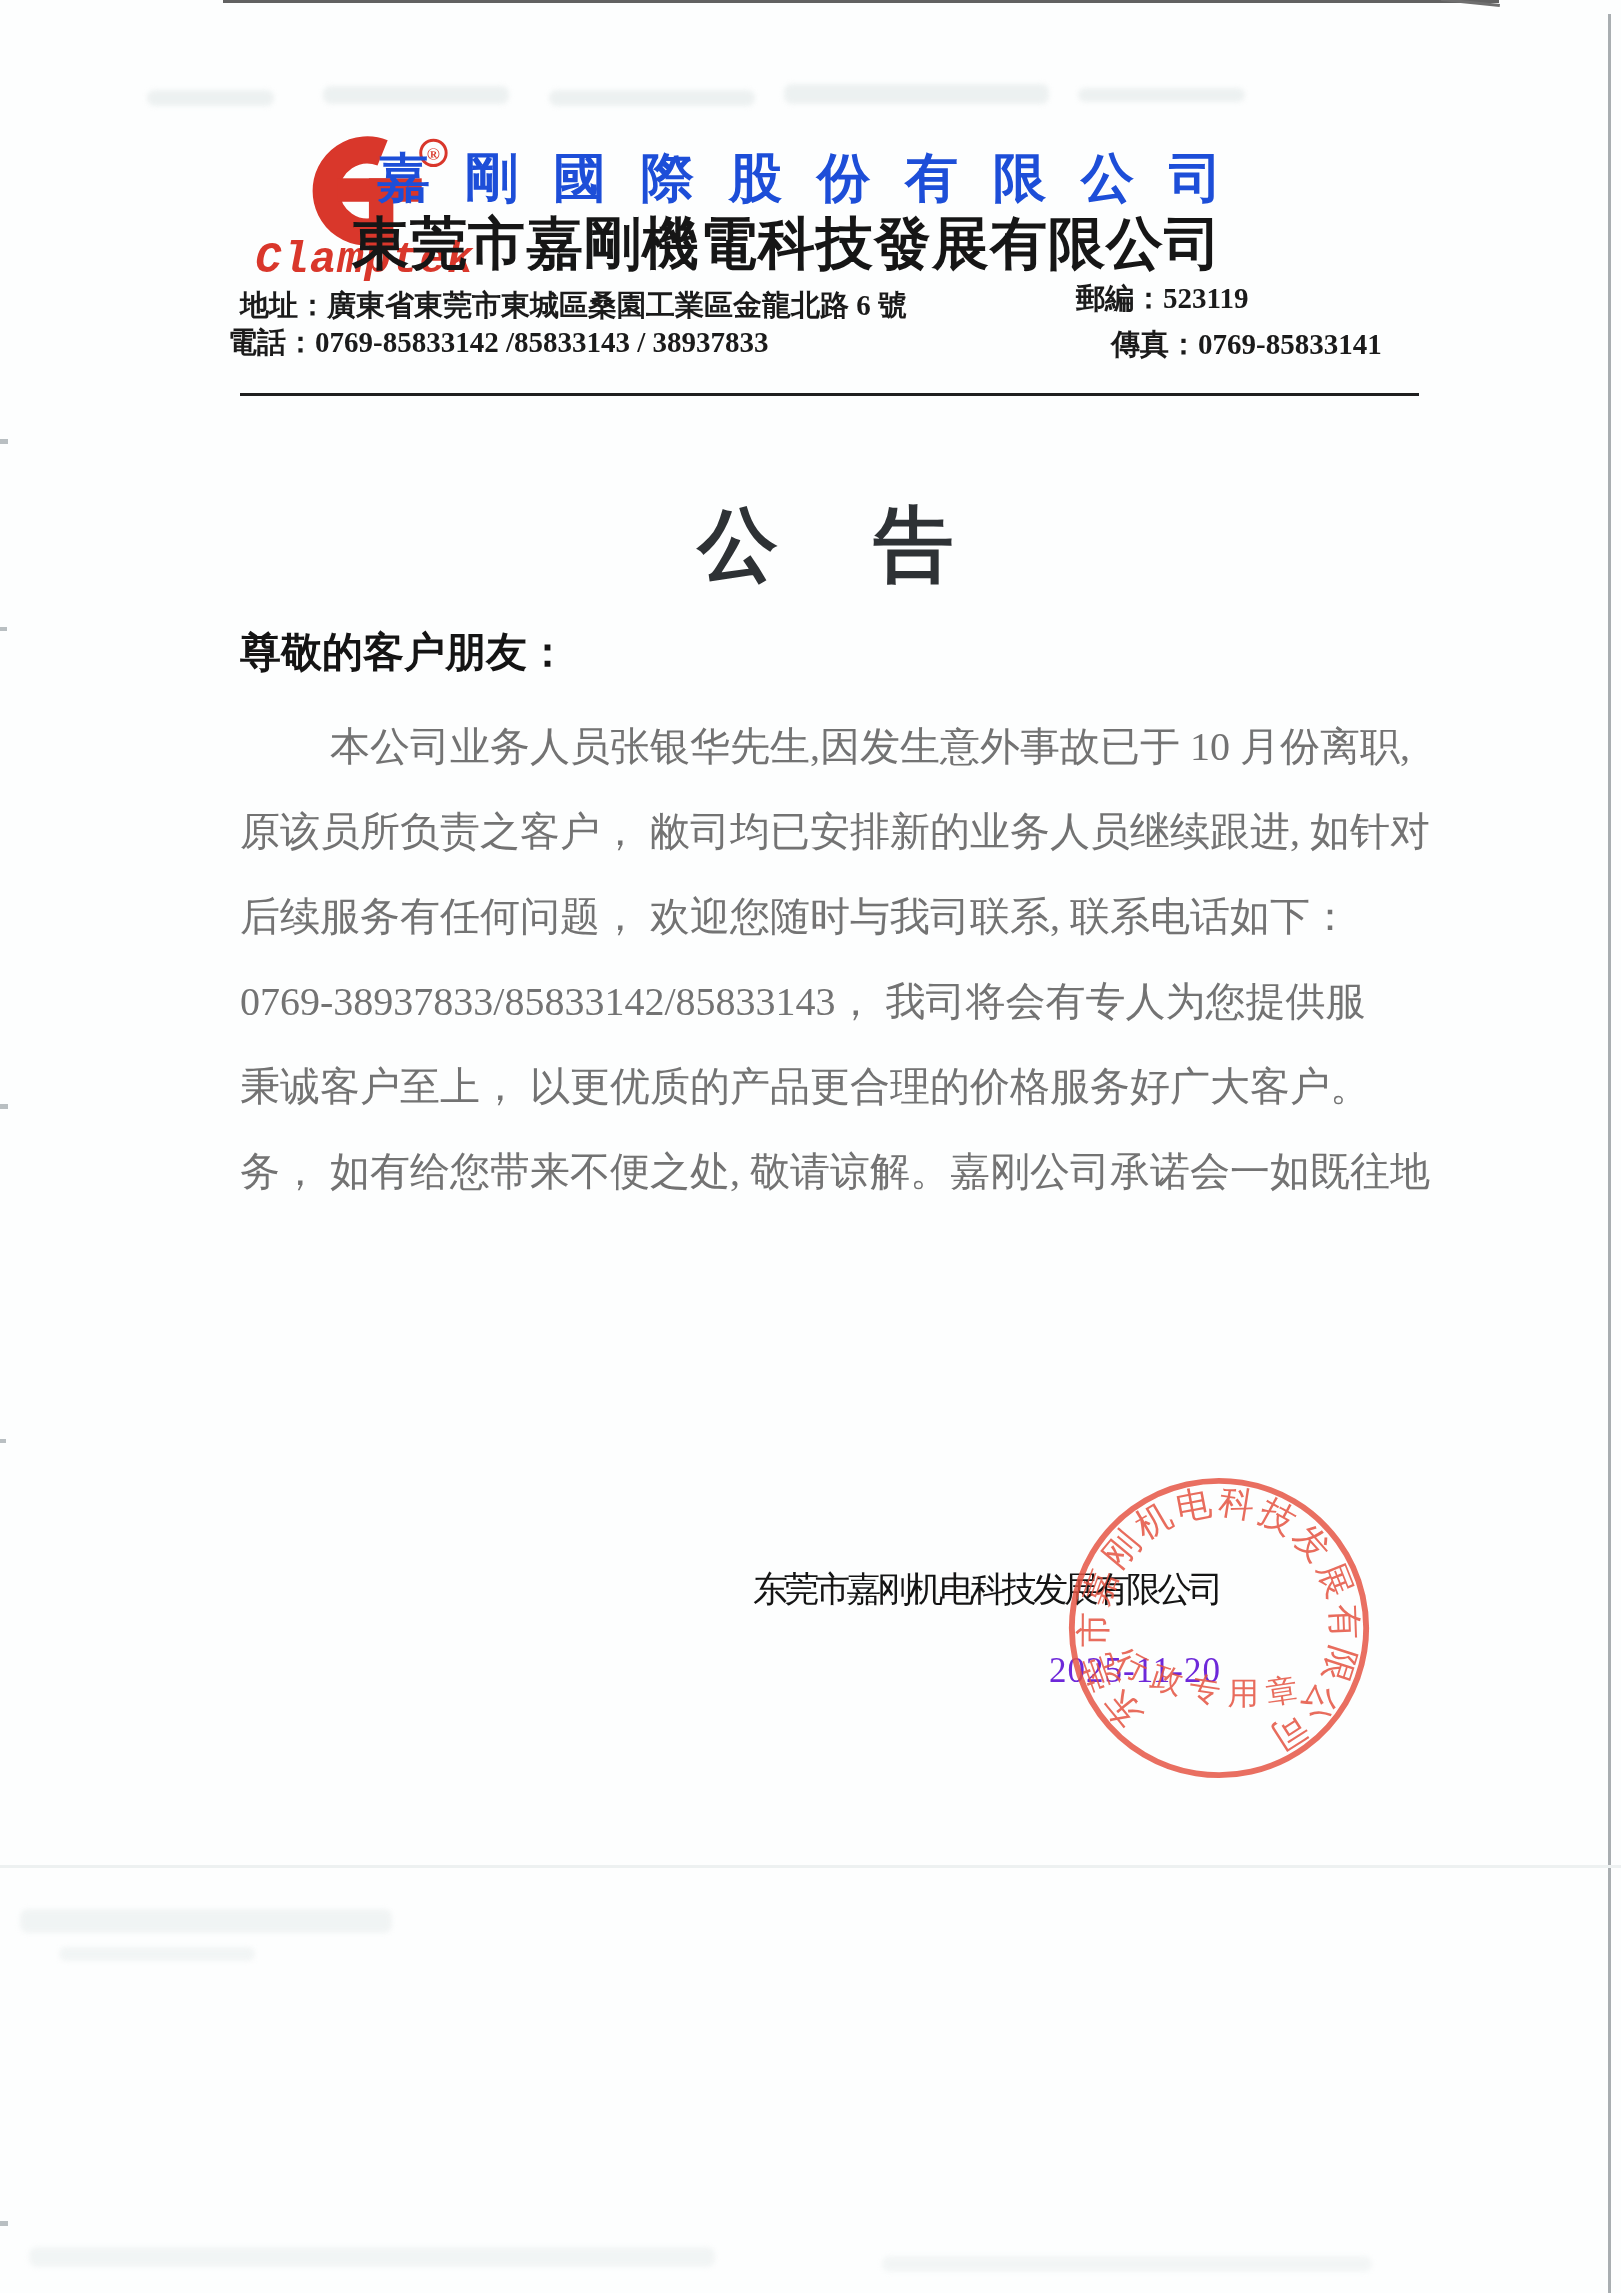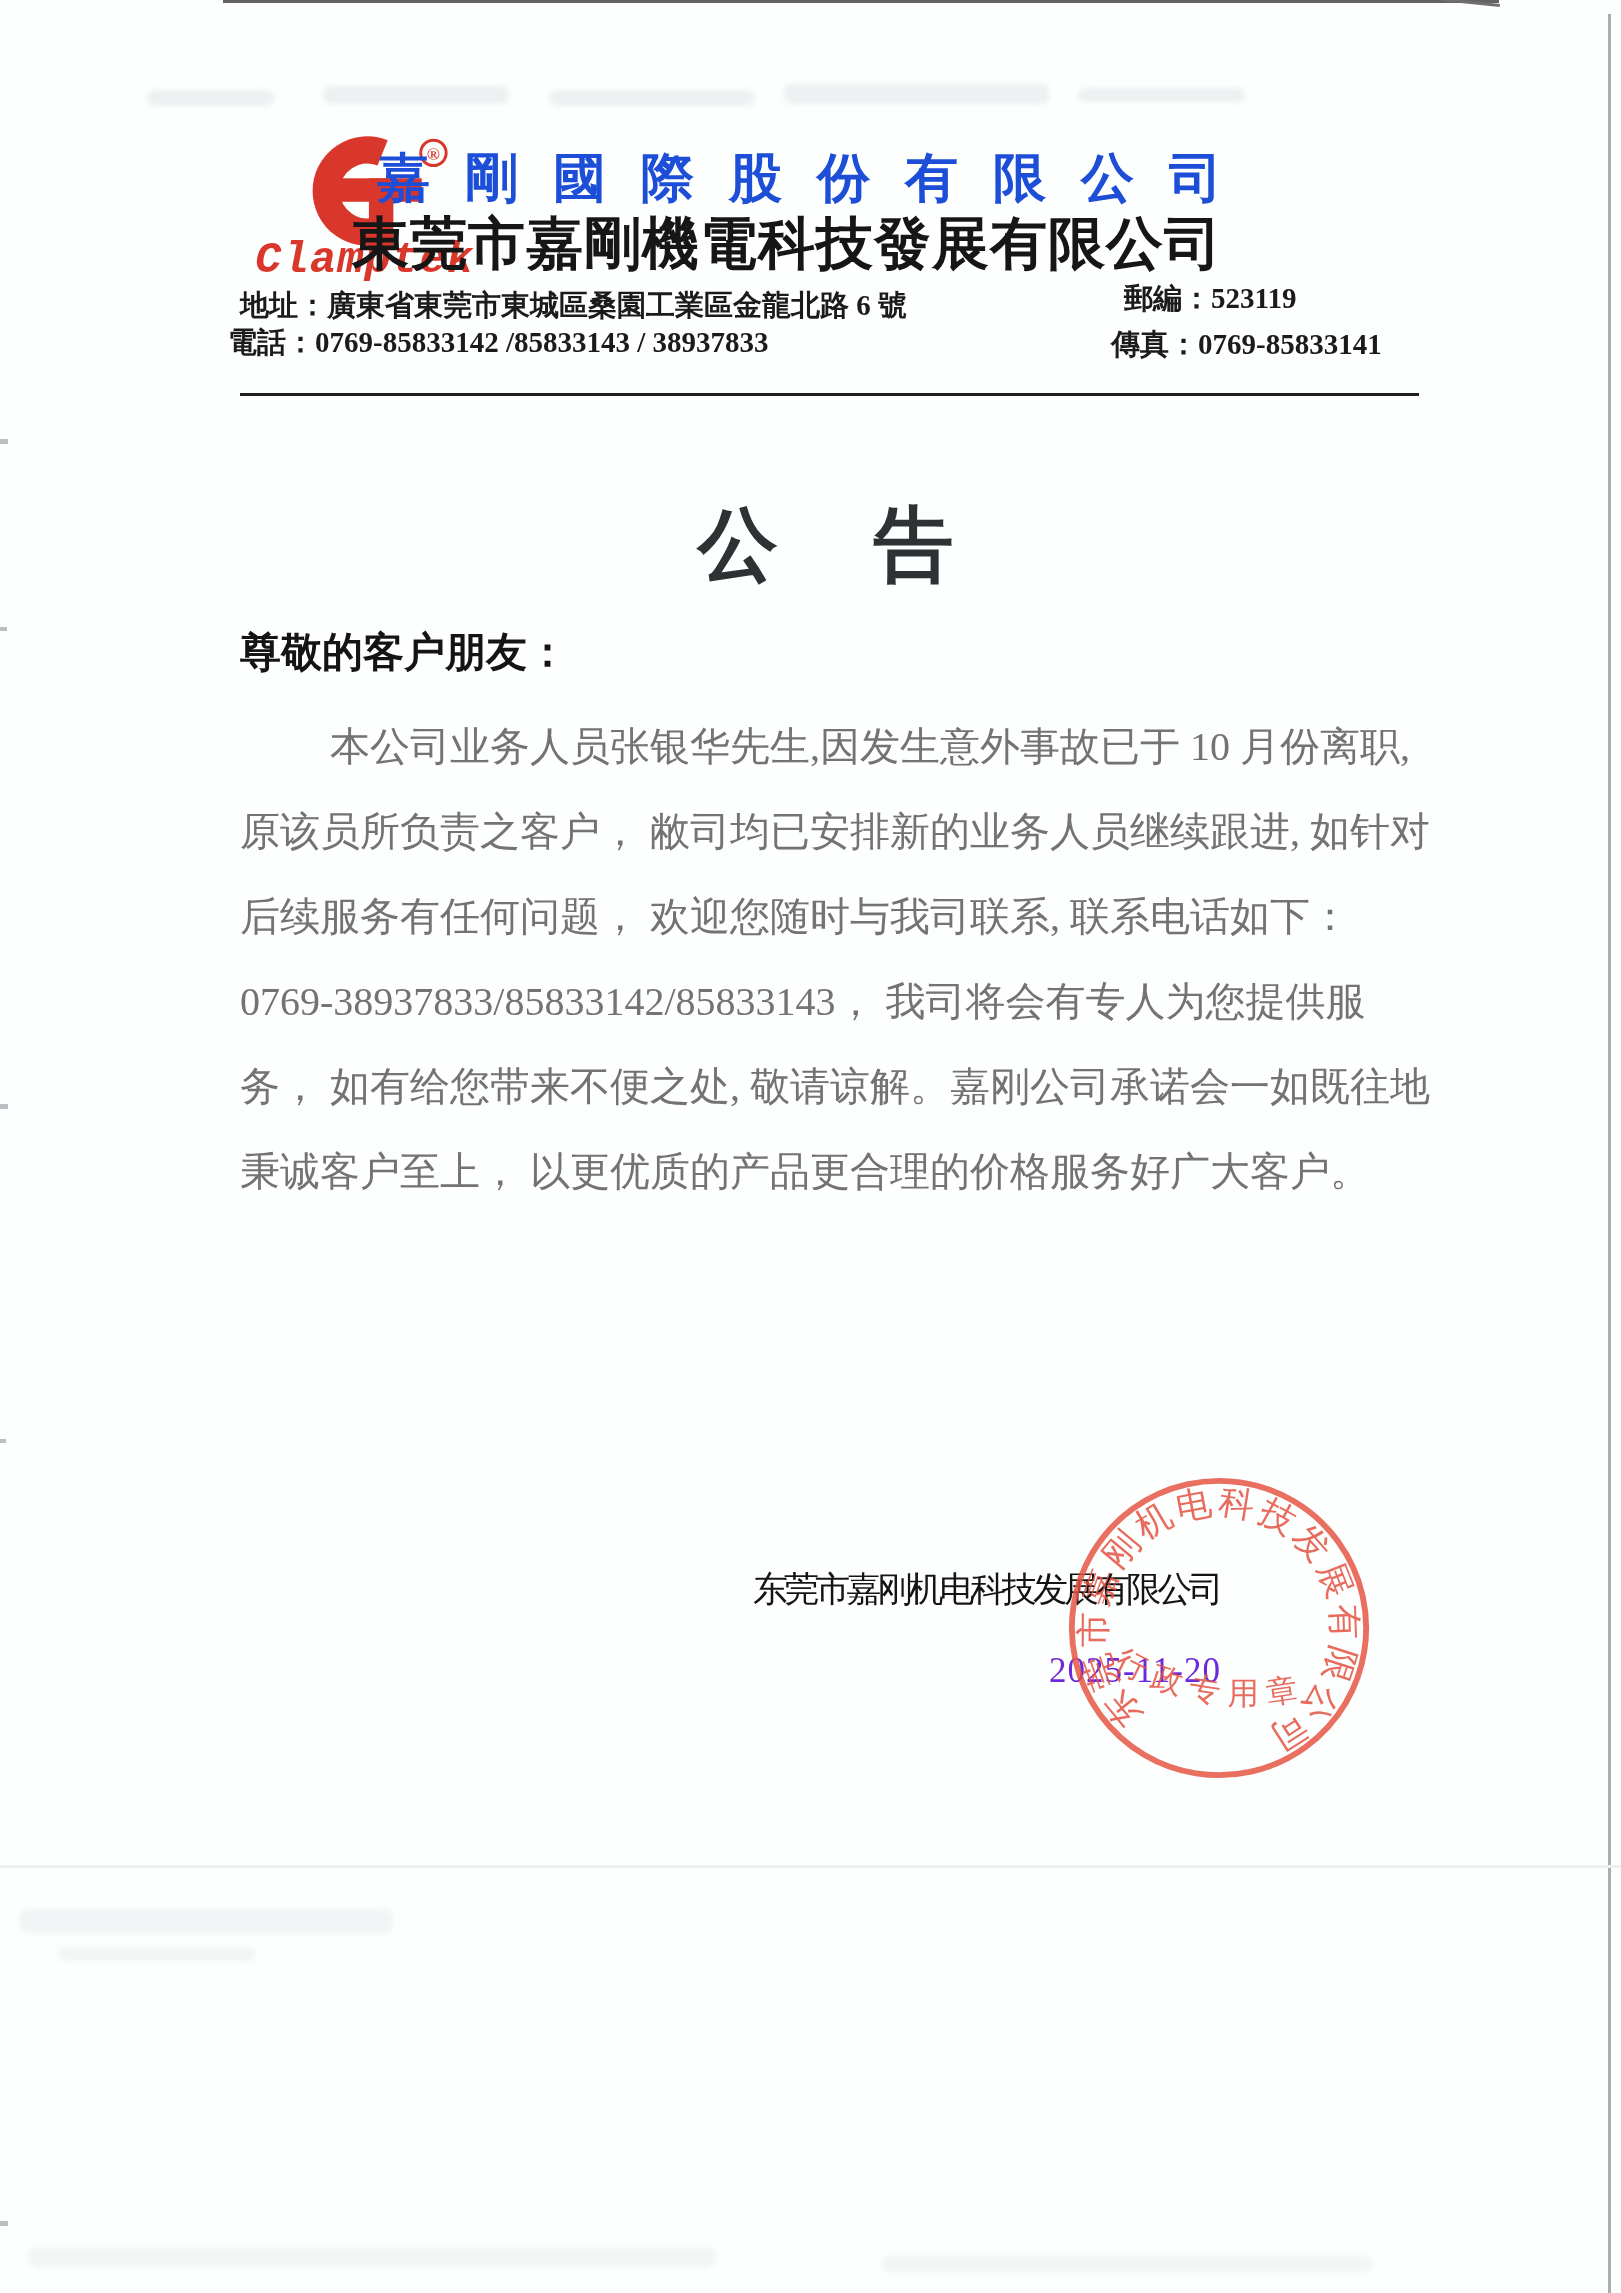--- a/index.html
+++ b/index.html
@@ -15,21 +15,21 @@
   .smudge{background:#e9eeee;border-radius:7.8px;filter:blur(2.9px);opacity:.8;}
   .tick{background:#b9bfc2;}
   .faint-line{background:#edf1f1;}
   
   .logo-svg{position:absolute;left:277px;top:135px;}
   .clamptek{position:absolute;left:255px;top:235px;font-size:44px;font-weight:bold;font-style:italic;color:#d9372b;letter-spacing:1px;font-family:Liberation Mono, monospace;}
   .name1{position:absolute;left:377px;top:143px;font-size:53px;font-weight:600;letter-spacing:35px;white-space:nowrap;color:#1d4ed8;}
   .name2{position:absolute;left:352px;top:206px;font-size:57px;font-weight:bold;letter-spacing:1px;white-space:nowrap;color:#161616;}
   .hdr-row{position:absolute;font-size:29px;font-weight:bold;white-space:nowrap;color:#1b1b1b;}
   .addr{left:240px;top:286px;}
-  .postal{left:1124px;top:279px;}
+  .postal{left:1076px;top:279px;}
   .phone{left:228px;top:323px;}
   .fax{left:1111px;top:325px;}
   .hrule{position:absolute;left:240px;top:393px;width:1179px;height:2.9px;background:#1f1f1f;}
   
   .title{position:absolute;left:240px;top:492px;width:1179px;text-align:center;font-size:80px;font-weight:bold;color:#2e3235;letter-spacing:7.8px;}
   .salutation{position:absolute;left:240px;top:625px;font-size:41px;font-weight:bold;color:#141414;}
   .body-text{position:absolute;left:240px;top:704px;width:1186px;font-size:40px;line-height:85px;color:#737373;}
   .body-text .line{white-space:nowrap;}
   .body-text .indent{text-indent:90px;}
   .sig-company{position:absolute;left:753px;top:1566px;font-size:35px;letter-spacing:-3.9px;white-space:nowrap;color:#141414;}
@@ -80,22 +80,22 @@
   <div class="hrule"></div>
 
   <div class="title">公　告</div>
   <div class="salutation">尊敬的客户朋友：</div>
 
   <div class="body-text">
     <div class="line indent">本公司业务人员张银华先生,因发生意外事故已于 10 月份离职,</div>
     <div class="line">原该员所负责之客户， 敝司均已安排新的业务人员继续跟进, 如针对</div>
     <div class="line">后续服务有任何问题， 欢迎您随时与我司联系, 联系电话如下：</div>
     <div class="line">0769-38937833/85833142/85833143， 我司将会有专人为您提供服</div>
+    <div class="line">秉诚客户至上， 以更优质的产品更合理的价格服务好广大客户。</div>
     <div class="line">务， 如有给您带来不便之处, 敬请谅解。嘉刚公司承诺会一如既往地</div>
-    <div class="line">秉诚客户至上， 以更优质的产品更合理的价格服务好广大客户。</div>
   </div>
 
   <div class="sig-company">东莞市嘉刚机电科技发展有限公司</div>
   <div class="sig-date">2025-11-20</div>
 
   <svg class="stamp" viewBox="0 0 316 316">
     <circle cx="158" cy="158" r="150" fill="none" stroke="rgba(228,82,64,0.9)" stroke-width="6"></circle>
     <defs>
       <path id="ringPath" d="M 100 258.5 A 116 116 0 1 1 216 258.5"></path>
       <path id="botPath" d="M 70 218 Q 158 248 246 218"></path>

